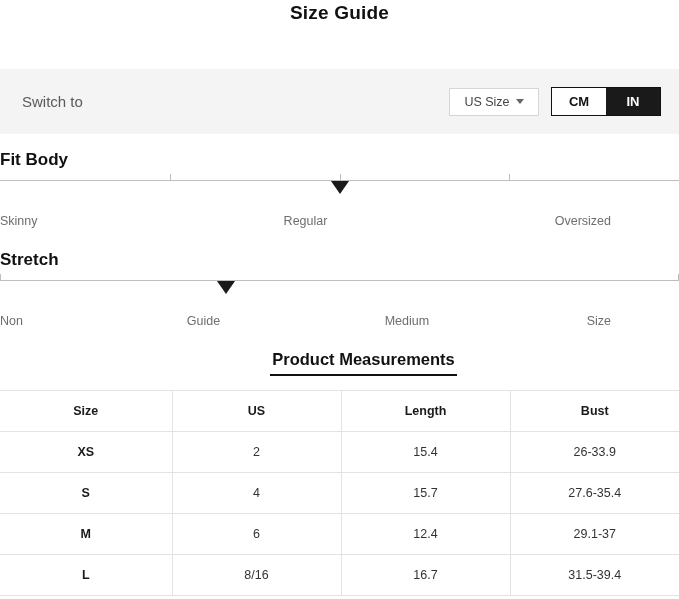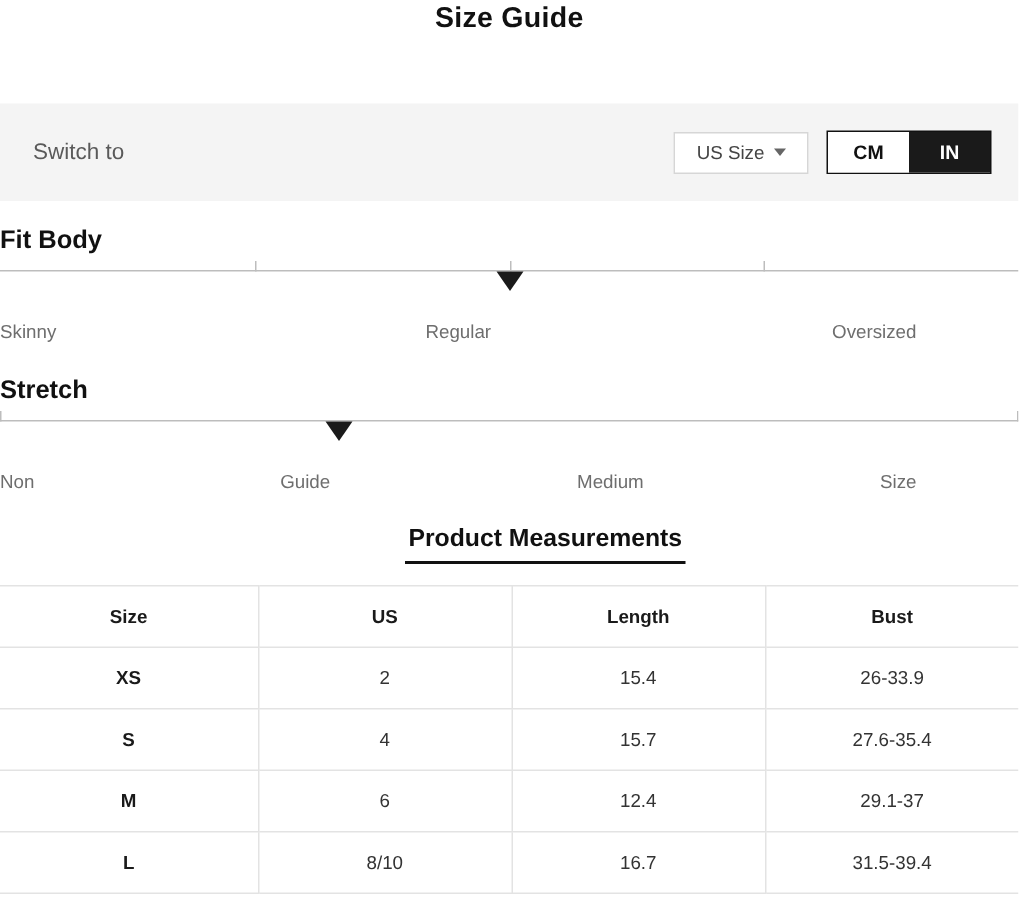--- a/index.html
+++ b/index.html
@@ -257,20 +257,20 @@
         <td>27.6-35.4</td>
       </tr>
       <tr>
         <td class="rowhead">M</td>
         <td>6</td>
         <td>12.4</td>
         <td>29.1-37</td>
       </tr>
       <tr>
         <td class="rowhead">L</td>
-        <td>8/10</td>
+        <td>8/16</td>
         <td>16.7</td>
         <td>31.5-39.4</td>
       </tr>
     </tbody>
   </table>
 
 </div>
 
 </body></html>

